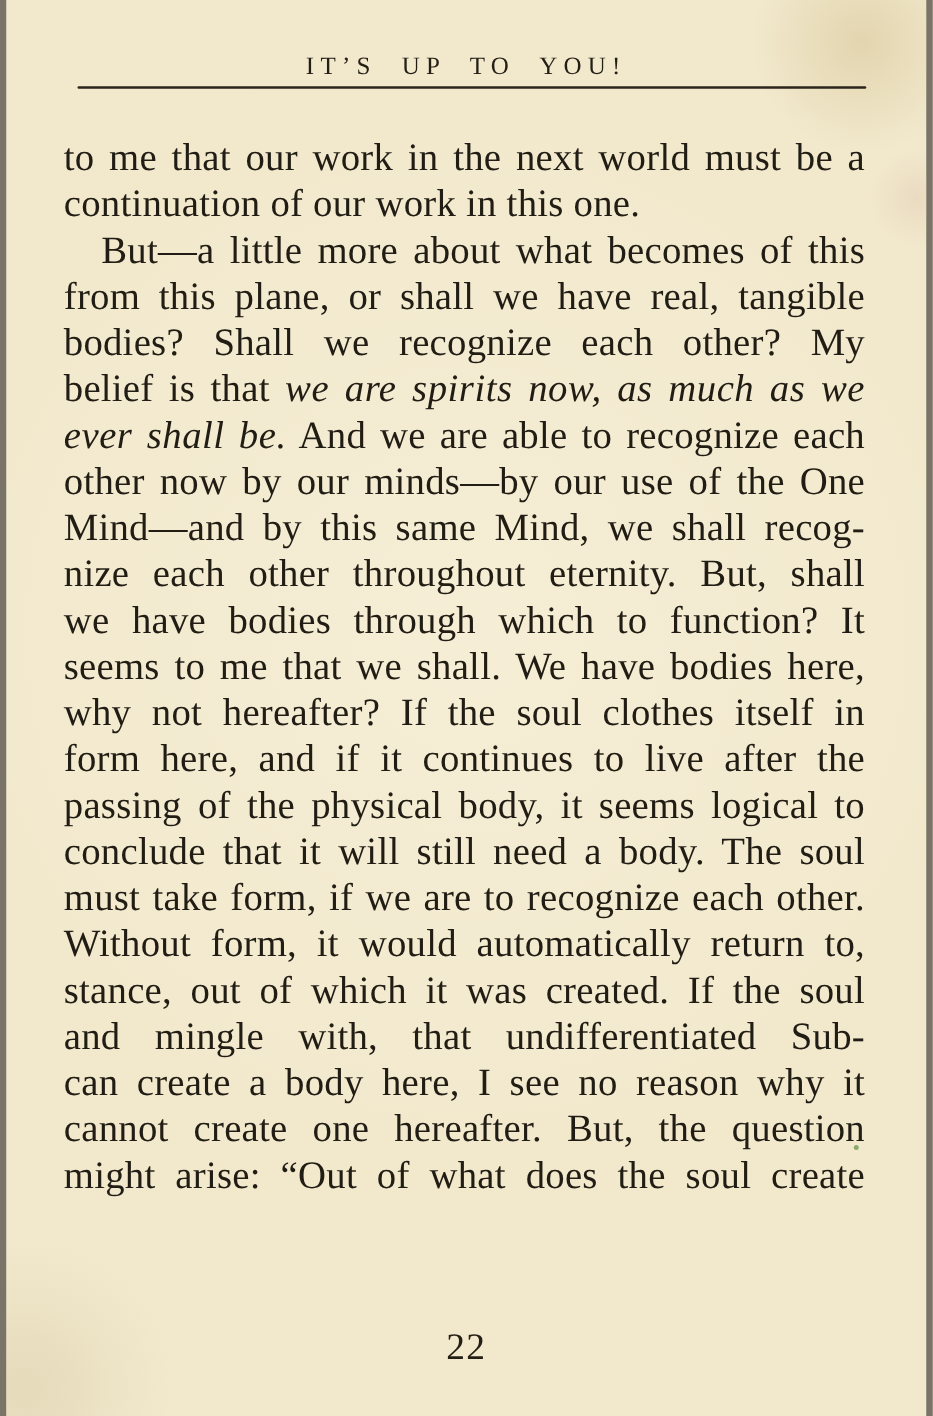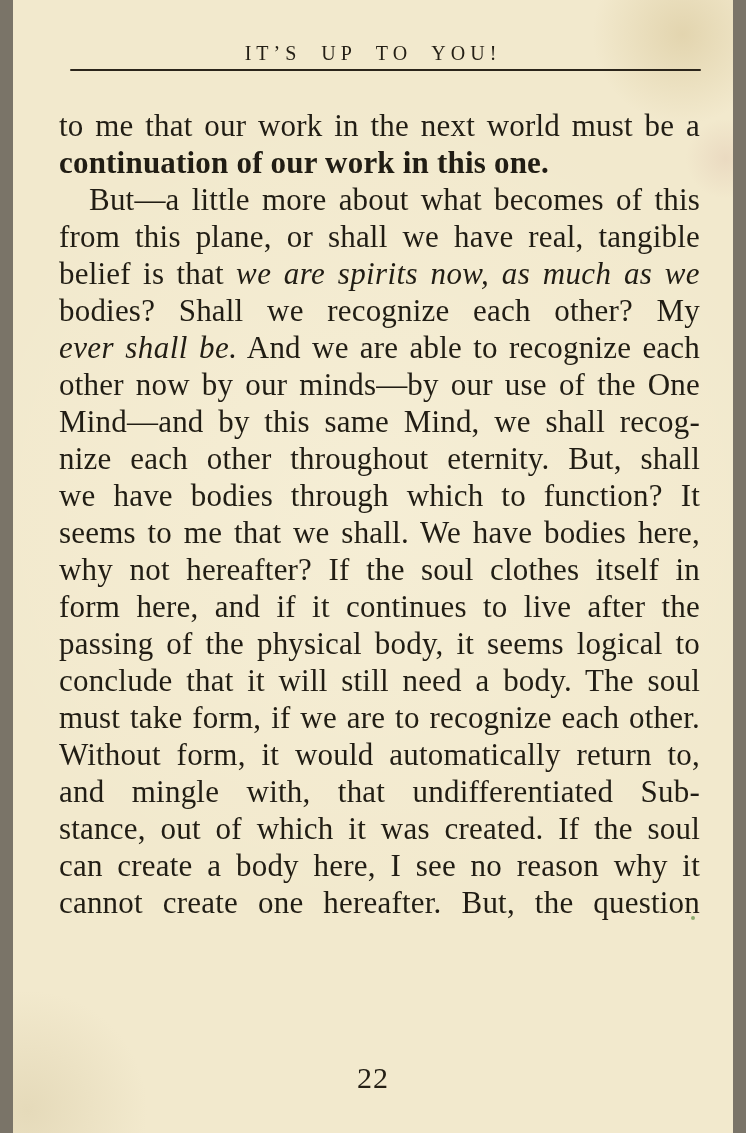--- a/index.html
+++ b/index.html
@@ -14,20 +14,21 @@
     margin: 0 auto;
     overflow: hidden;
     background:
       radial-gradient(circle at 93% 3%, rgba(214,196,150,0.55) 0, rgba(214,196,150,0) 90px),
       radial-gradient(circle at 99% 14%, rgba(219,190,170,0.35) 0, rgba(219,190,170,0) 40px),
       radial-gradient(circle at 50% 45%, rgba(255,252,238,0.25) 0, rgba(255,252,238,0) 420px),
       radial-gradient(circle at 2% 98%, rgba(205,190,150,0.35) 0, rgba(205,190,150,0) 120px),
       #f2e9cd;
     color: #211d14;
     font-family: "Liberation Serif", "DejaVu Serif", serif;
+    padding-left: 16px;
   }
   .running-head {
     position: absolute;
     top: 42px;
     left: 0;
     right: 0;
     text-align: center;
     font-size: 20px;
     letter-spacing: 5px;
     word-spacing: 10px;
@@ -52,21 +53,20 @@
   .line {
     font-size: 31px;
     line-height: 37px;
     text-align: justify;
     text-align-last: justify;
     letter-spacing: 0.2px;
     white-space: normal;
   }
   .line.para-end {
     text-align-last: left;
-    font-weight: bold;
   }
   .line.indent {
     text-indent: 30px;
   }
   .line em {
     font-style: italic;
     letter-spacing: 0.4px;
   }
   .folio {
     position: absolute;
@@ -106,38 +106,39 @@
 
   <div class="running-head">IT’S UP TO YOU!</div>
 
   <div class="head-rule"></div>
 
   <div class="text-block">
       <div class="line"><span>to me that our work in the next world must be a</span></div>
       <div class="line para-end"><span>continuation of our work in this one.</span></div>
       <div class="line indent"><span>But—a little more about what becomes of this</span></div>
       <div class="line"><span>from this plane, or shall we have real, tangible</span></div>
+      <div class="line"><span>bodies?  Shall we recognize each other?  My</span></div>
       <div class="line"><span>belief is that </span><em>we are spirits now, as much as we</em></div>
-      <div class="line"><span>bodies?  Shall we recognize each other?  My</span></div>
       <div class="line"><em>ever shall be.</em><span>  And we are able to recognize each</span></div>
       <div class="line"><span>other now by our minds—by our use of the One</span></div>
       <div class="line"><span>Mind—and by this same Mind, we shall recog-</span></div>
       <div class="line"><span>nize each other throughout eternity.  But, shall</span></div>
       <div class="line"><span>we have bodies through which to function?  It</span></div>
       <div class="line"><span>seems to me that we shall.  We have bodies here,</span></div>
       <div class="line"><span>why not hereafter?  If the soul clothes itself in</span></div>
       <div class="line"><span>form here, and if it continues to live after the</span></div>
       <div class="line"><span>passing of the physical body, it seems logical to</span></div>
       <div class="line"><span>conclude that it will still need a body.  The soul</span></div>
       <div class="line"><span>must take form, if we are to recognize each other.</span></div>
       <div class="line"><span>Without form, it would automatically return to,</span></div>
+      <div class="line"><span>stance, out of which it was created.  If the soul</span></div>
       <div class="line"><span>and mingle with, that undifferentiated Sub-</span></div>
-      <div class="line"><span>stance, out of which it was created.  If the soul</span></div>
       <div class="line"><span>can create a body here, I see no reason why it</span></div>
       <div class="line"><span>cannot create one hereafter.  But, the question</span></div>
+      <div class="line"><span>might arise: “Out of what does the soul create</span></div>
     </div>
 
   <div class="folio">22</div>
 
   <div class="speck-green"></div>
   <div class="speck-pink"></div>
 
 </div>
 
 </body></html>

